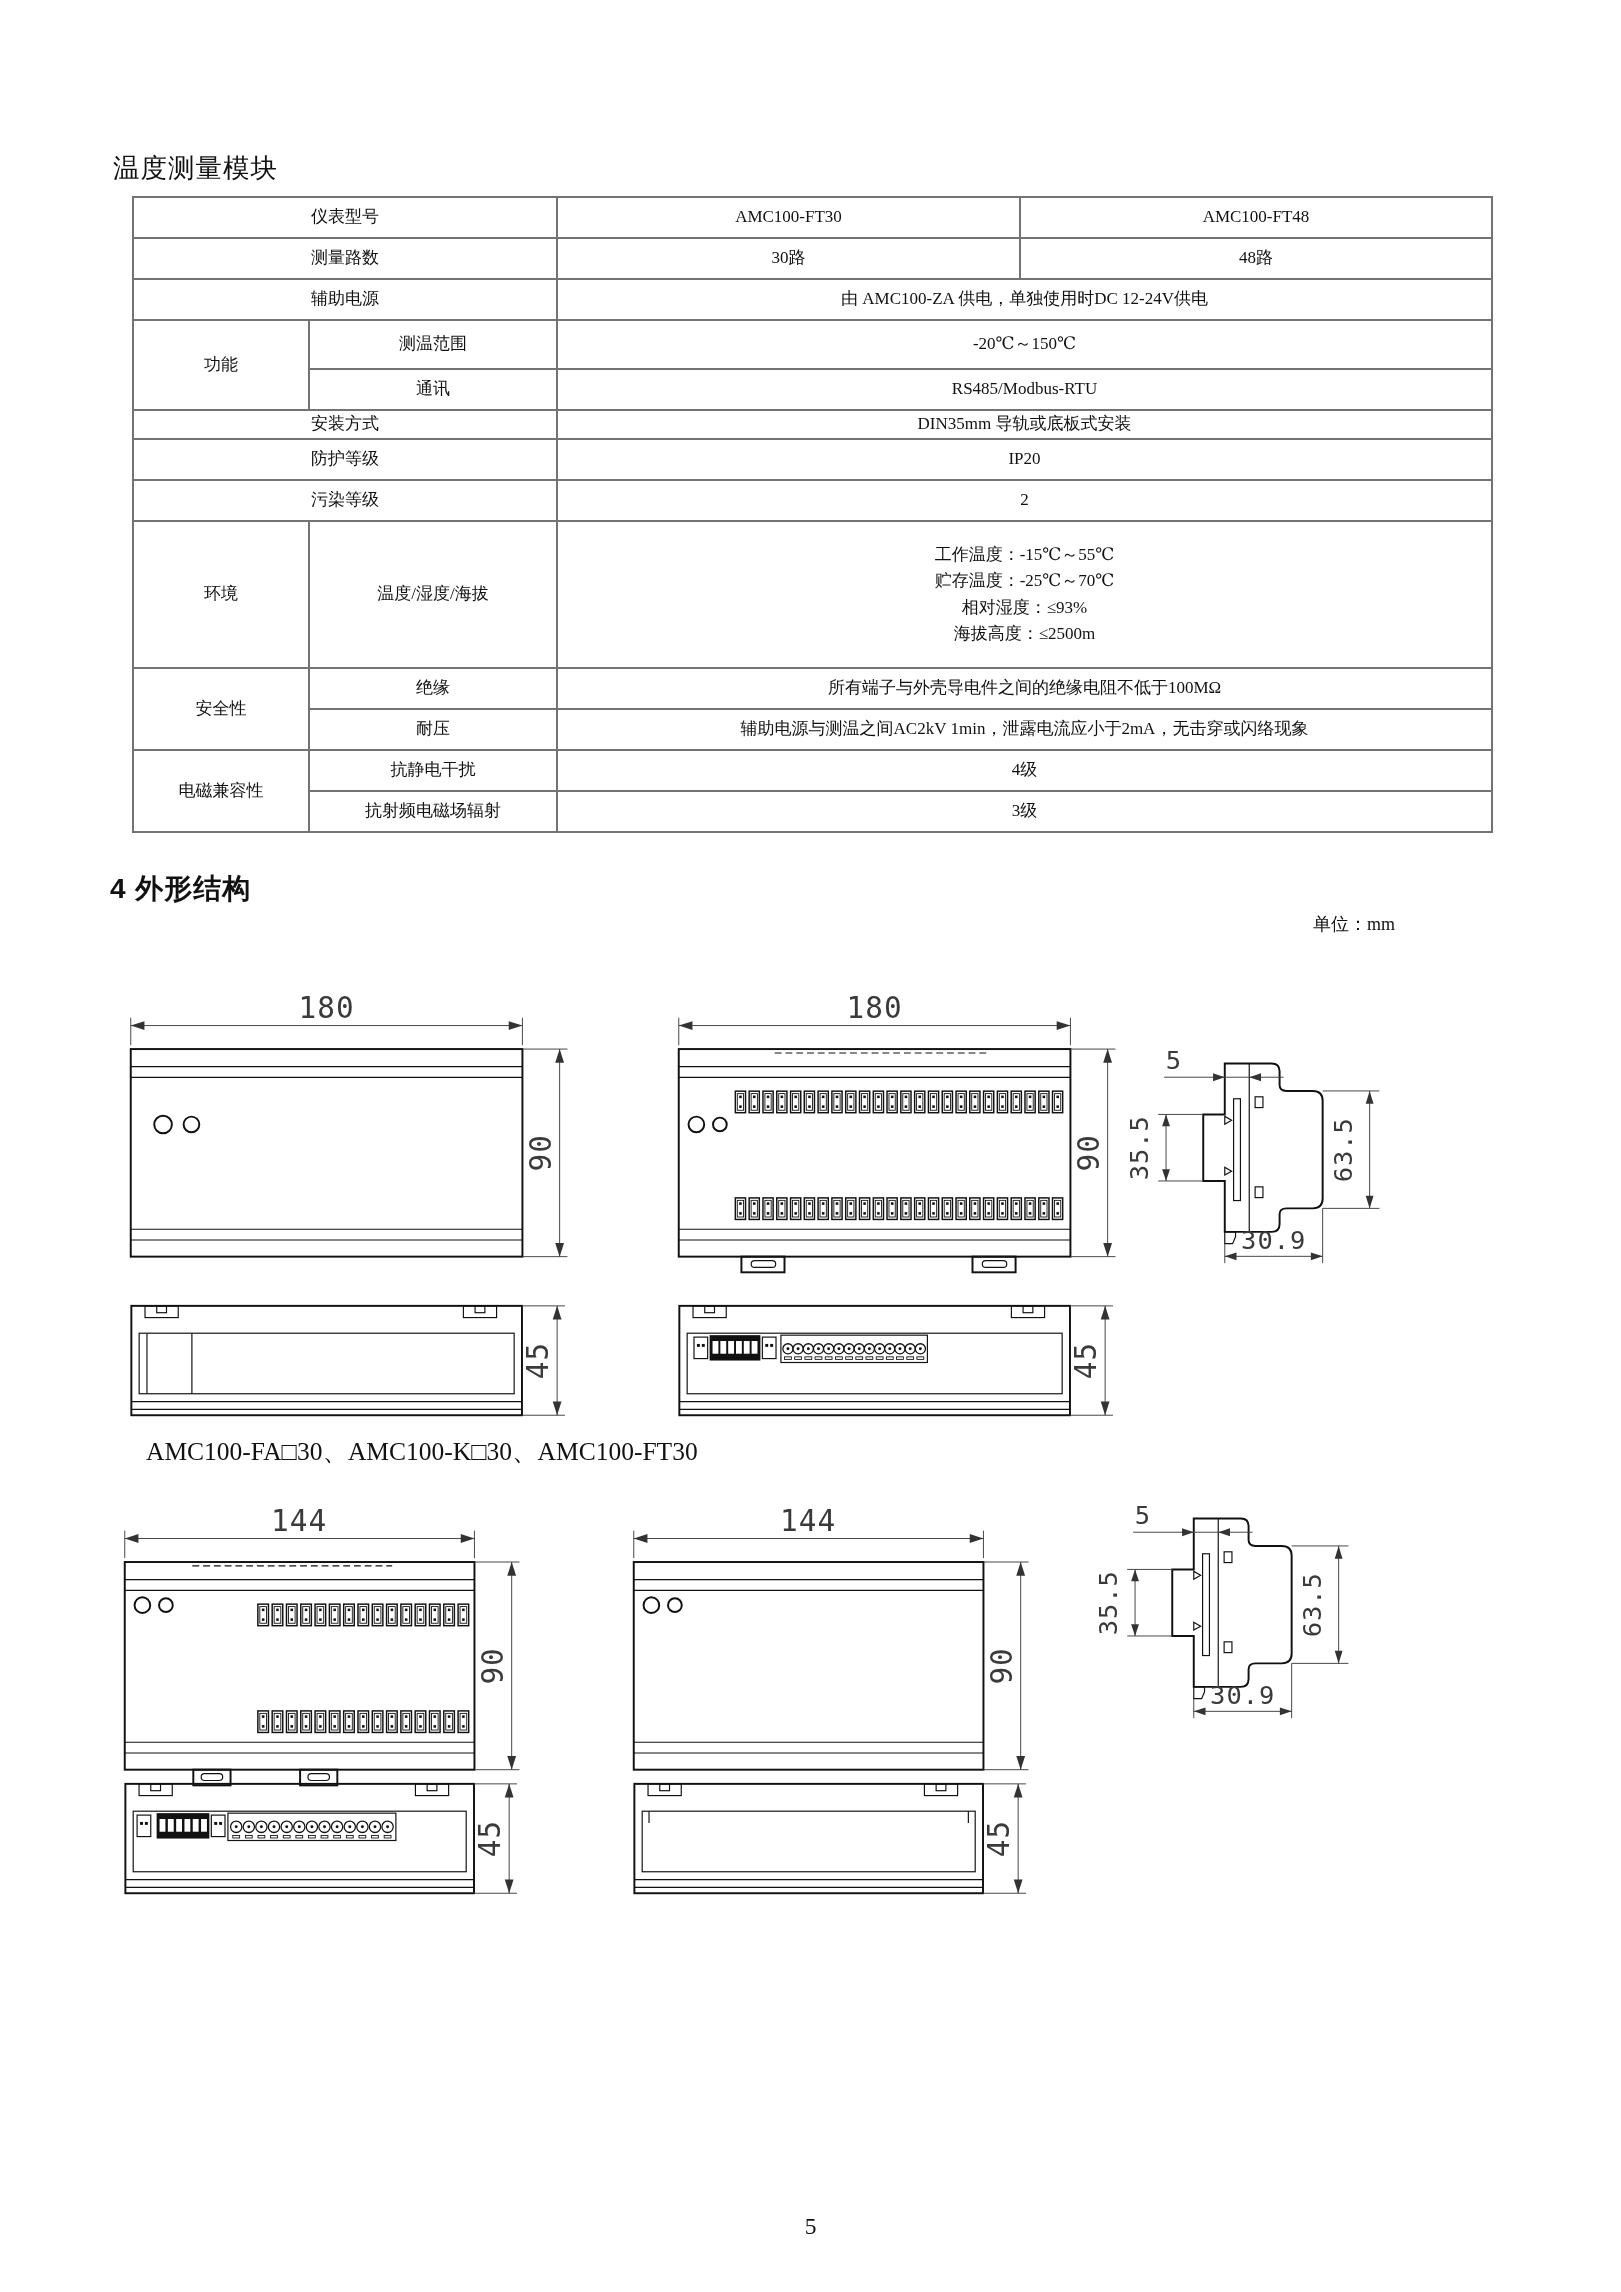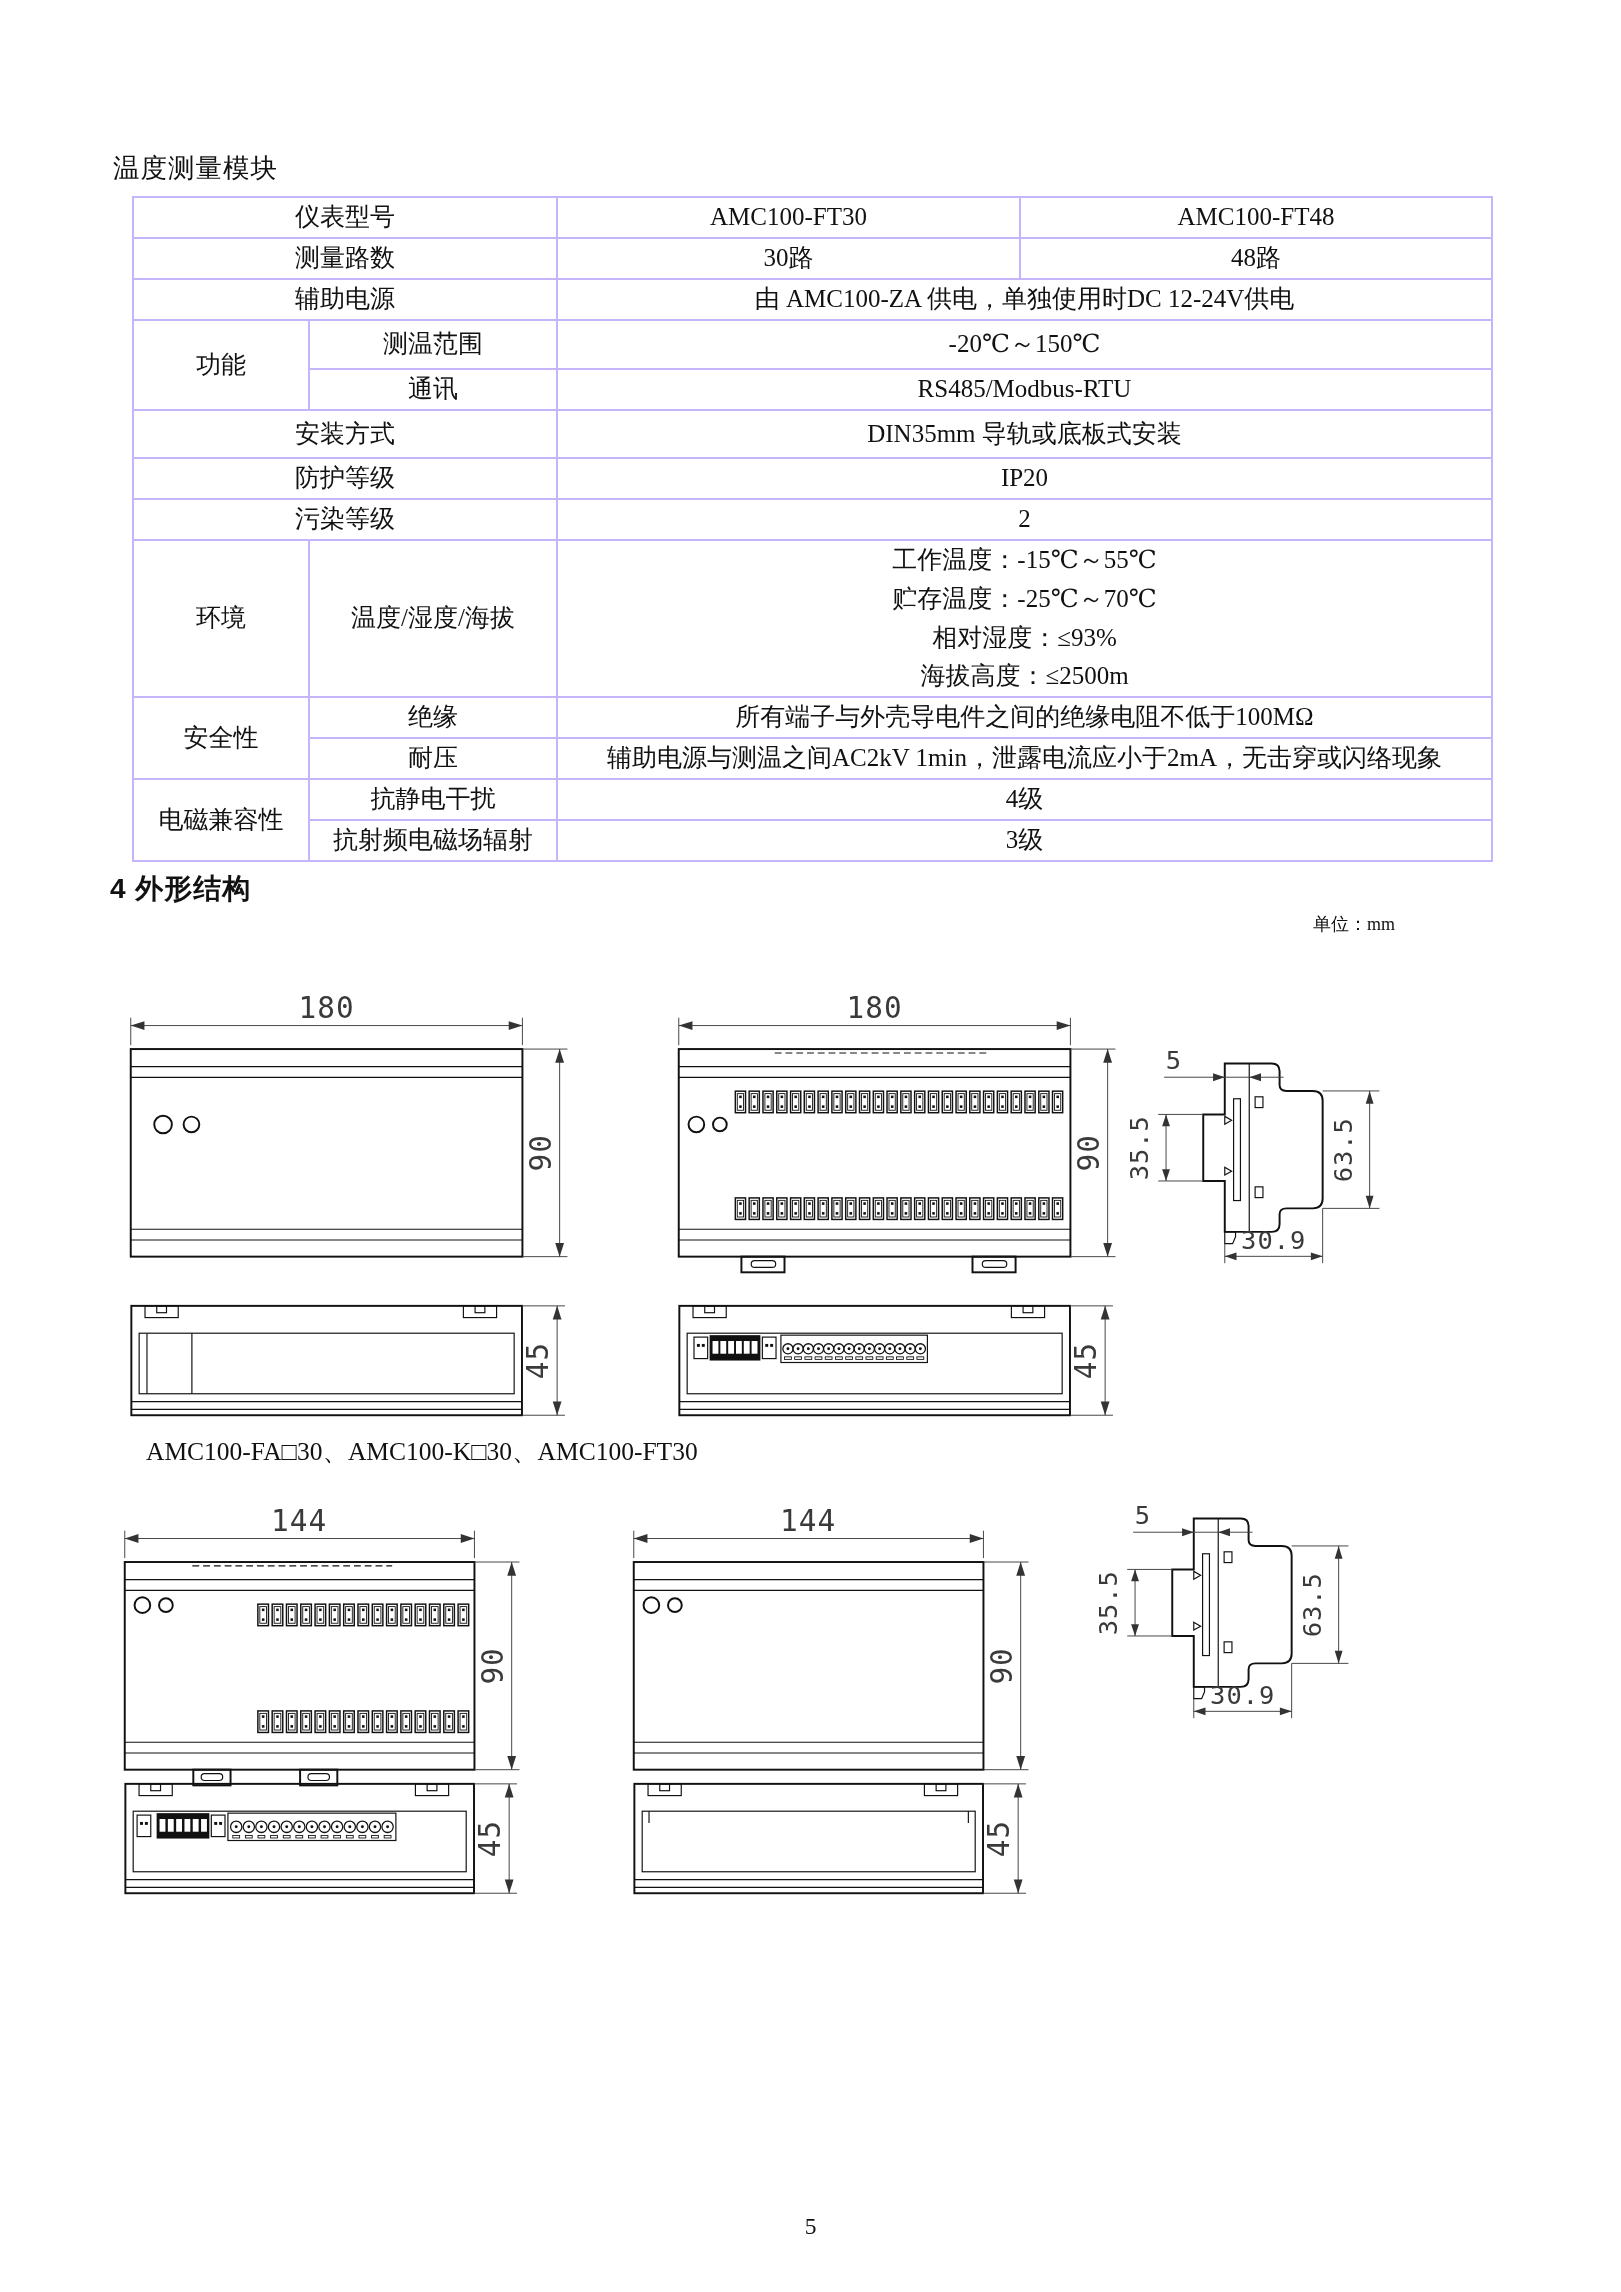--- a/index.html
+++ b/index.html
@@ -5,22 +5,22 @@
   html,body{margin:0;padding:0;background:#e8e8e8;}
   .page{position:relative;width:1621px;height:2293px;background:#ffffff;margin:0 auto;
         font-family:"Liberation Serif","DejaVu Serif",serif;color:#111;overflow:hidden;}
   .abs{position:absolute;}
   .doc-title{font-size:26.5px;letter-spacing:1px;}
   .sec-heading{font-size:28px;font-weight:bold;font-family:"Liberation Sans","DejaVu Sans",sans-serif;letter-spacing:1px;}
   .subtitle{font-size:26.5px;}
   .unit{font-size:18px;}
   .caption{font-size:25.5px;}
   table.spec{border-collapse:collapse;table-layout:fixed;}
-  table.spec td{border:2px solid #c4b5fd;text-align:center;vertical-align:middle;
-      font-size:25px;padding:0 3px;line-height:1.3;overflow:hidden;}
+  table.spec td{border:2px solid #737373;text-align:center;vertical-align:middle;
+      font-size:17px;padding:0 3px;line-height:1.3;overflow:hidden;}
   .envline{line-height:1.55;}
   svg{display:block;}
   svg .ln{stroke:#111;stroke-width:2;fill:none;}
   svg .thin{stroke:#111;stroke-width:1.2;fill:none;}
   svg .hair{stroke:#444;stroke-width:1;fill:none;}
   svg .arr{fill:#333;stroke:none;}
   svg text.dim{font-family:"DejaVu Sans Mono","Liberation Mono",monospace;fill:#3a3a3a;letter-spacing:1px;}
   .pagenum{font-size:23.5px;}
 </style>
 </head>
@@ -54,21 +54,21 @@
     </tr>
     <tr style="height:49px">
       <td rowspan="2">功能</td>
       <td>测温范围</td>
       <td colspan="2">-20℃～150℃</td>
     </tr>
     <tr style="height:41px">
       <td>通讯</td>
       <td colspan="2">RS485/Modbus-RTU</td>
     </tr>
-    <tr style="height:48px">
+    <tr style="height:29px">
       <td colspan="2">安装方式</td>
       <td colspan="2">DIN35mm 导轨或底板式安装</td>
     </tr>
     <tr style="height:41px">
       <td colspan="2">防护等级</td>
       <td colspan="2">IP20</td>
     </tr>
     <tr style="height:41px">
       <td colspan="2">污染等级</td>
       <td colspan="2">2</td>

